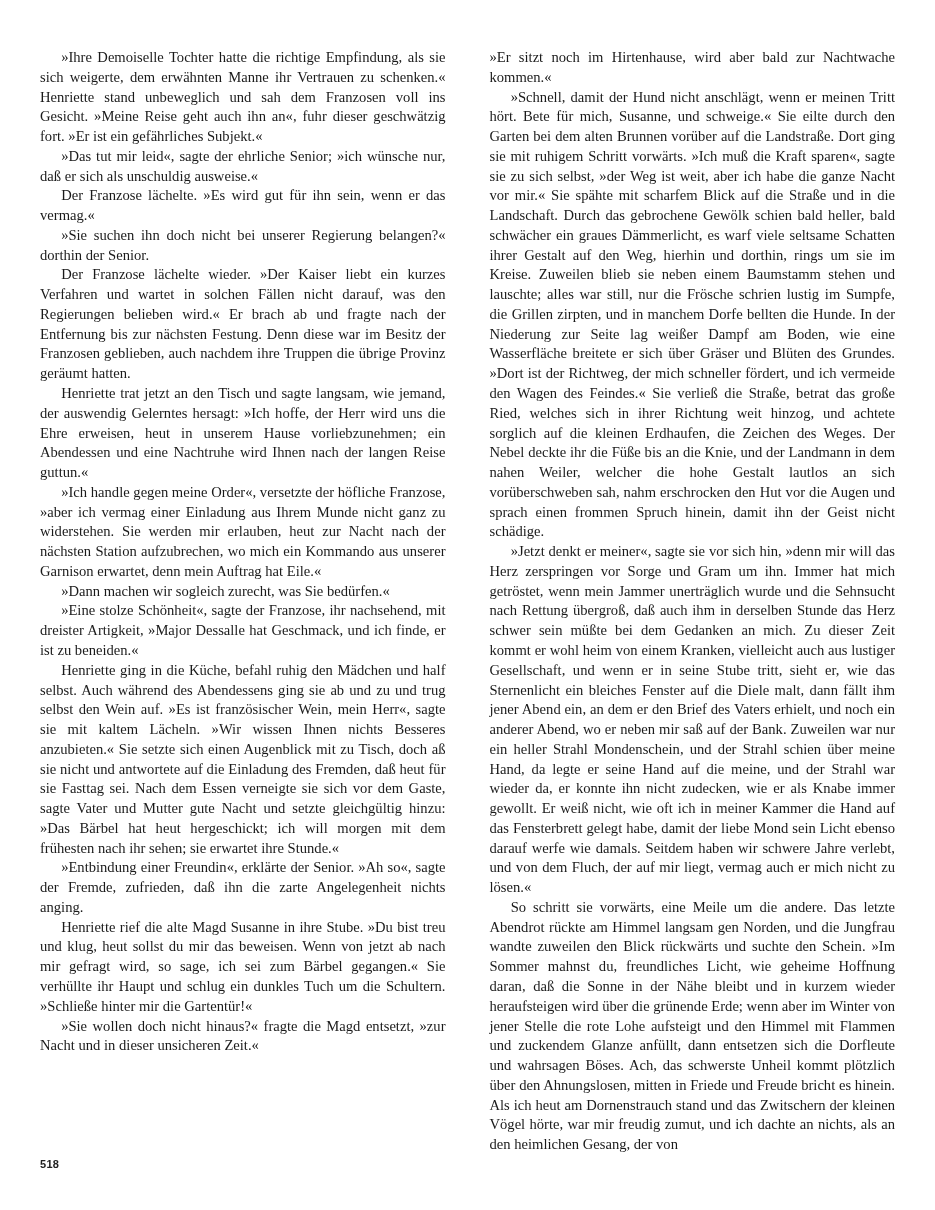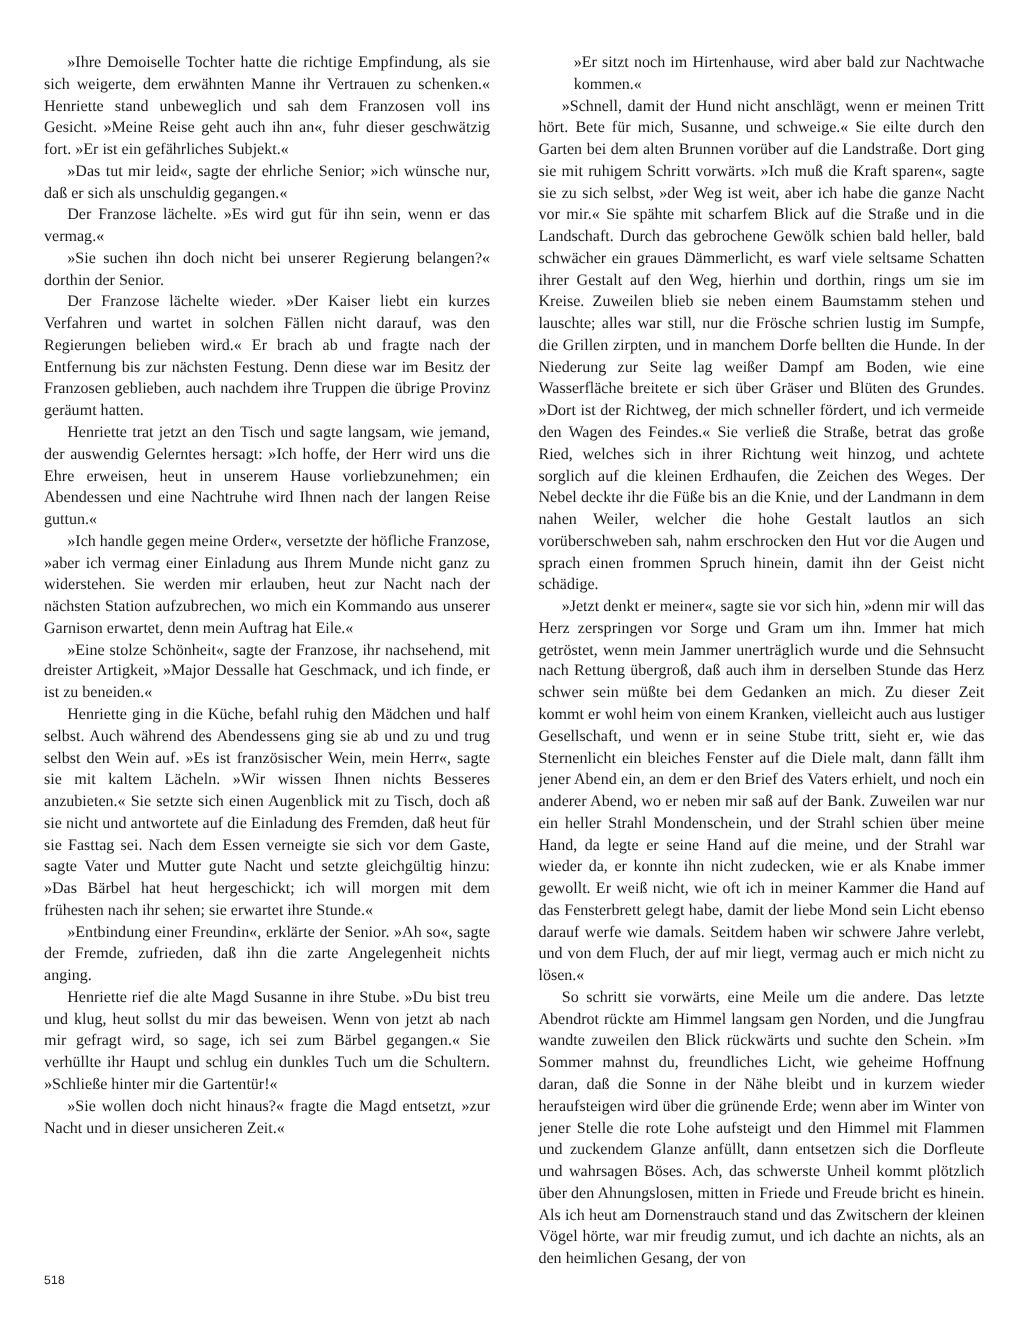--- a/index.html
+++ b/index.html
@@ -32,47 +32,48 @@
     text-align: justify;
     text-justify: inter-word;
     hyphens: manual;
   }
   .column p {
     margin: 0;
     text-indent: 1.45em;
   }
   .column p.noindent {
     text-indent: 0;
-    margin-left: 32px;
   }
   .folio {
     position: absolute;
     left: 40px;
     top: 1158px;
     font-family: "Liberation Sans", sans-serif;
     font-size: 11px;
     color: #222;
     letter-spacing: 0.3px;
+    font-weight: bold;
   }
 </style>
 </head>
 <body>
 
 <div class="page">
 
   <div class="text-area">
 
     <div class="column">
       <p>»Ihre Demoiselle Tochter hatte die richtige Empfindung, als sie sich weigerte, dem erwähnten Manne ihr Vertrauen zu schenken.« Henriette stand unbeweglich und sah dem Franzosen voll ins Gesicht. »Meine Reise geht auch ihn an«, fuhr dieser geschwätzig fort. »Er ist ein gefährliches Subjekt.«</p>
-      <p>»Das tut mir leid«, sagte der ehrliche Senior; »ich wünsche nur, daß er sich als unschuldig gegangen.«</p>
+      <p>»Das tut mir leid«, sagte der ehrliche Senior; »ich wünsche nur, daß er sich als unschuldig ausweise.«</p>
       <p>Der Franzose lächelte. »Es wird gut für ihn sein, wenn er das vermag.«</p>
       <p>»Sie suchen ihn doch nicht bei unserer Regierung belangen?« dorthin der Senior.</p>
       <p>Der Franzose lächelte wieder. »Der Kaiser liebt ein kurzes Verfahren und wartet in solchen Fällen nicht darauf, was den Regierungen belieben wird.« Er brach ab und fragte nach der Entfernung bis zur nächsten Festung. Denn diese war im Besitz der Franzosen geblieben, auch nachdem ihre Truppen die übrige Provinz geräumt hatten.</p>
       <p>Henriette trat jetzt an den Tisch und sagte langsam, wie jemand, der auswendig Gelerntes hersagt: »Ich hoffe, der Herr wird uns die Ehre erweisen, heut in unserem Hause vorliebzunehmen; ein Abendessen und eine Nachtruhe wird Ihnen nach der langen Reise guttun.«</p>
       <p>»Ich handle gegen meine Order«, versetzte der höfliche Franzose, »aber ich vermag einer Einladung aus Ihrem Munde nicht ganz zu widerstehen. Sie werden mir erlauben, heut zur Nacht nach der nächsten Station aufzubrechen, wo mich ein Kommando aus unserer Garnison erwartet, denn mein Auftrag hat Eile.«</p>
+      <p>»Dann machen wir sogleich zurecht, was Sie bedürfen.«</p>
       <p>»Eine stolze Schönheit«, sagte der Franzose, ihr nachsehend, mit dreister Artigkeit, »Major Dessalle hat Geschmack, und ich finde, er ist zu beneiden.«</p>
       <p>Henriette ging in die Küche, befahl ruhig den Mädchen und half selbst. Auch während des Abendessens ging sie ab und zu und trug selbst den Wein auf. »Es ist französischer Wein, mein Herr«, sagte sie mit kaltem Lächeln. »Wir wissen Ihnen nichts Besseres anzubieten.« Sie setzte sich einen Augenblick mit zu Tisch, doch aß sie nicht und antwortete auf die Einladung des Fremden, daß heut für sie Fasttag sei. Nach dem Essen verneigte sie sich vor dem Gaste, sagte Vater und Mutter gute Nacht und setzte gleichgültig hinzu: »Das Bärbel hat heut hergeschickt; ich will morgen mit dem frühesten nach ihr sehen; sie erwartet ihre Stunde.«</p>
       <p>»Entbindung einer Freundin«, erklärte der Senior. »Ah so«, sagte der Fremde, zufrieden, daß ihn die zarte Angelegenheit nichts anging.</p>
       <p>Henriette rief die alte Magd Susanne in ihre Stube. »Du bist treu und klug, heut sollst du mir das beweisen. Wenn von jetzt ab nach mir gefragt wird, so sage, ich sei zum Bärbel gegangen.« Sie verhüllte ihr Haupt und schlug ein dunkles Tuch um die Schultern. »Schließe hinter mir die Gartentür!«</p>
       <p>»Sie wollen doch nicht hinaus?« fragte die Magd entsetzt, »zur Nacht und in dieser unsicheren Zeit.«</p>
     </div>
 
     <div class="column">
       <p class="noindent">»Er sitzt noch im Hirtenhause, wird aber bald zur Nachtwache kommen.«</p>
       <p>»Schnell, damit der Hund nicht anschlägt, wenn er meinen Tritt hört. Bete für mich, Susanne, und schweige.« Sie eilte durch den Garten bei dem alten Brunnen vorüber auf die Landstraße. Dort ging sie mit ruhigem Schritt vorwärts. »Ich muß die Kraft sparen«, sagte sie zu sich selbst, »der Weg ist weit, aber ich habe die ganze Nacht vor mir.« Sie spähte mit scharfem Blick auf die Straße und in die Landschaft. Durch das gebrochene Gewölk schien bald heller, bald schwächer ein graues Dämmerlicht, es warf viele seltsame Schatten ihrer Gestalt auf den Weg, hierhin und dorthin, rings um sie im Kreise. Zuweilen blieb sie neben einem Baumstamm stehen und lauschte; alles war still, nur die Frösche schrien lustig im Sumpfe, die Grillen zirpten, und in manchem Dorfe bellten die Hunde. In der Niederung zur Seite lag weißer Dampf am Boden, wie eine Wasserfläche breitete er sich über Gräser und Blüten des Grundes. »Dort ist der Richtweg, der mich schneller fördert, und ich vermeide den Wagen des Feindes.« Sie verließ die Straße, betrat das große Ried, welches sich in ihrer Richtung weit hinzog, und achtete sorglich auf die kleinen Erdhaufen, die Zeichen des Weges. Der Nebel deckte ihr die Füße bis an die Knie, und der Landmann in dem nahen Weiler, welcher die hohe Gestalt lautlos an sich vorüberschweben sah, nahm erschrocken den Hut vor die Augen und sprach einen frommen Spruch hinein, damit ihn der Geist nicht schädige.</p>

